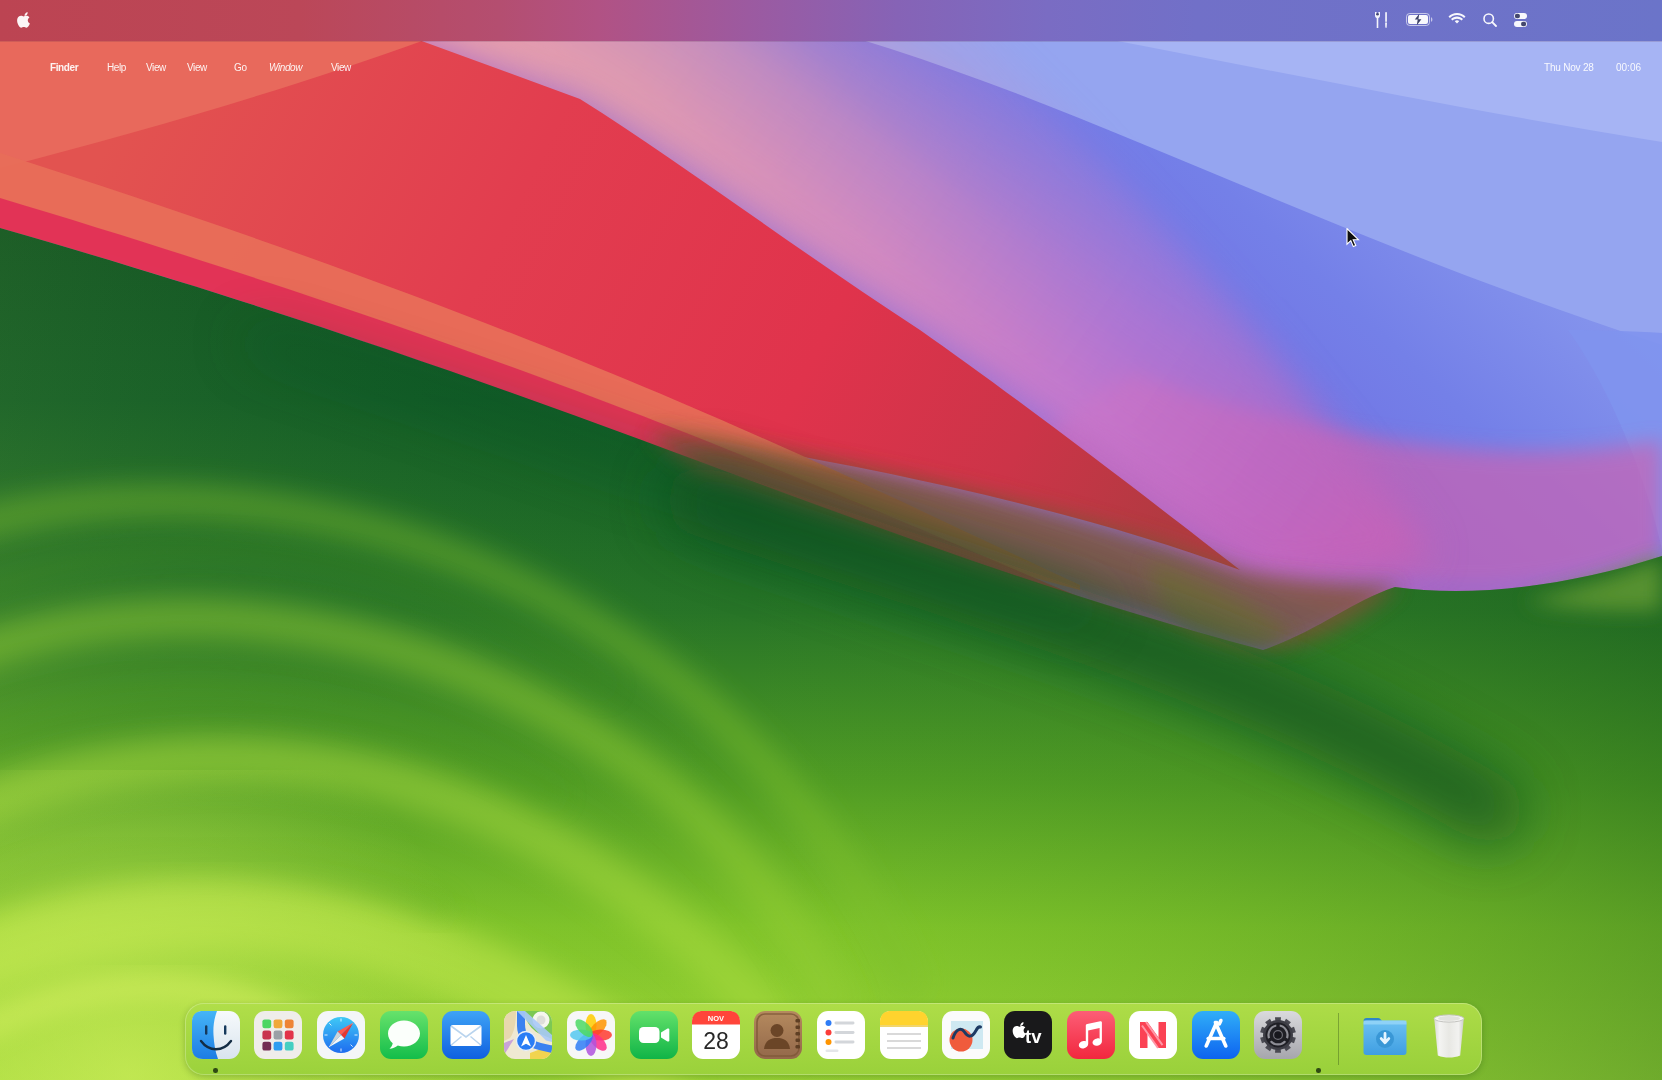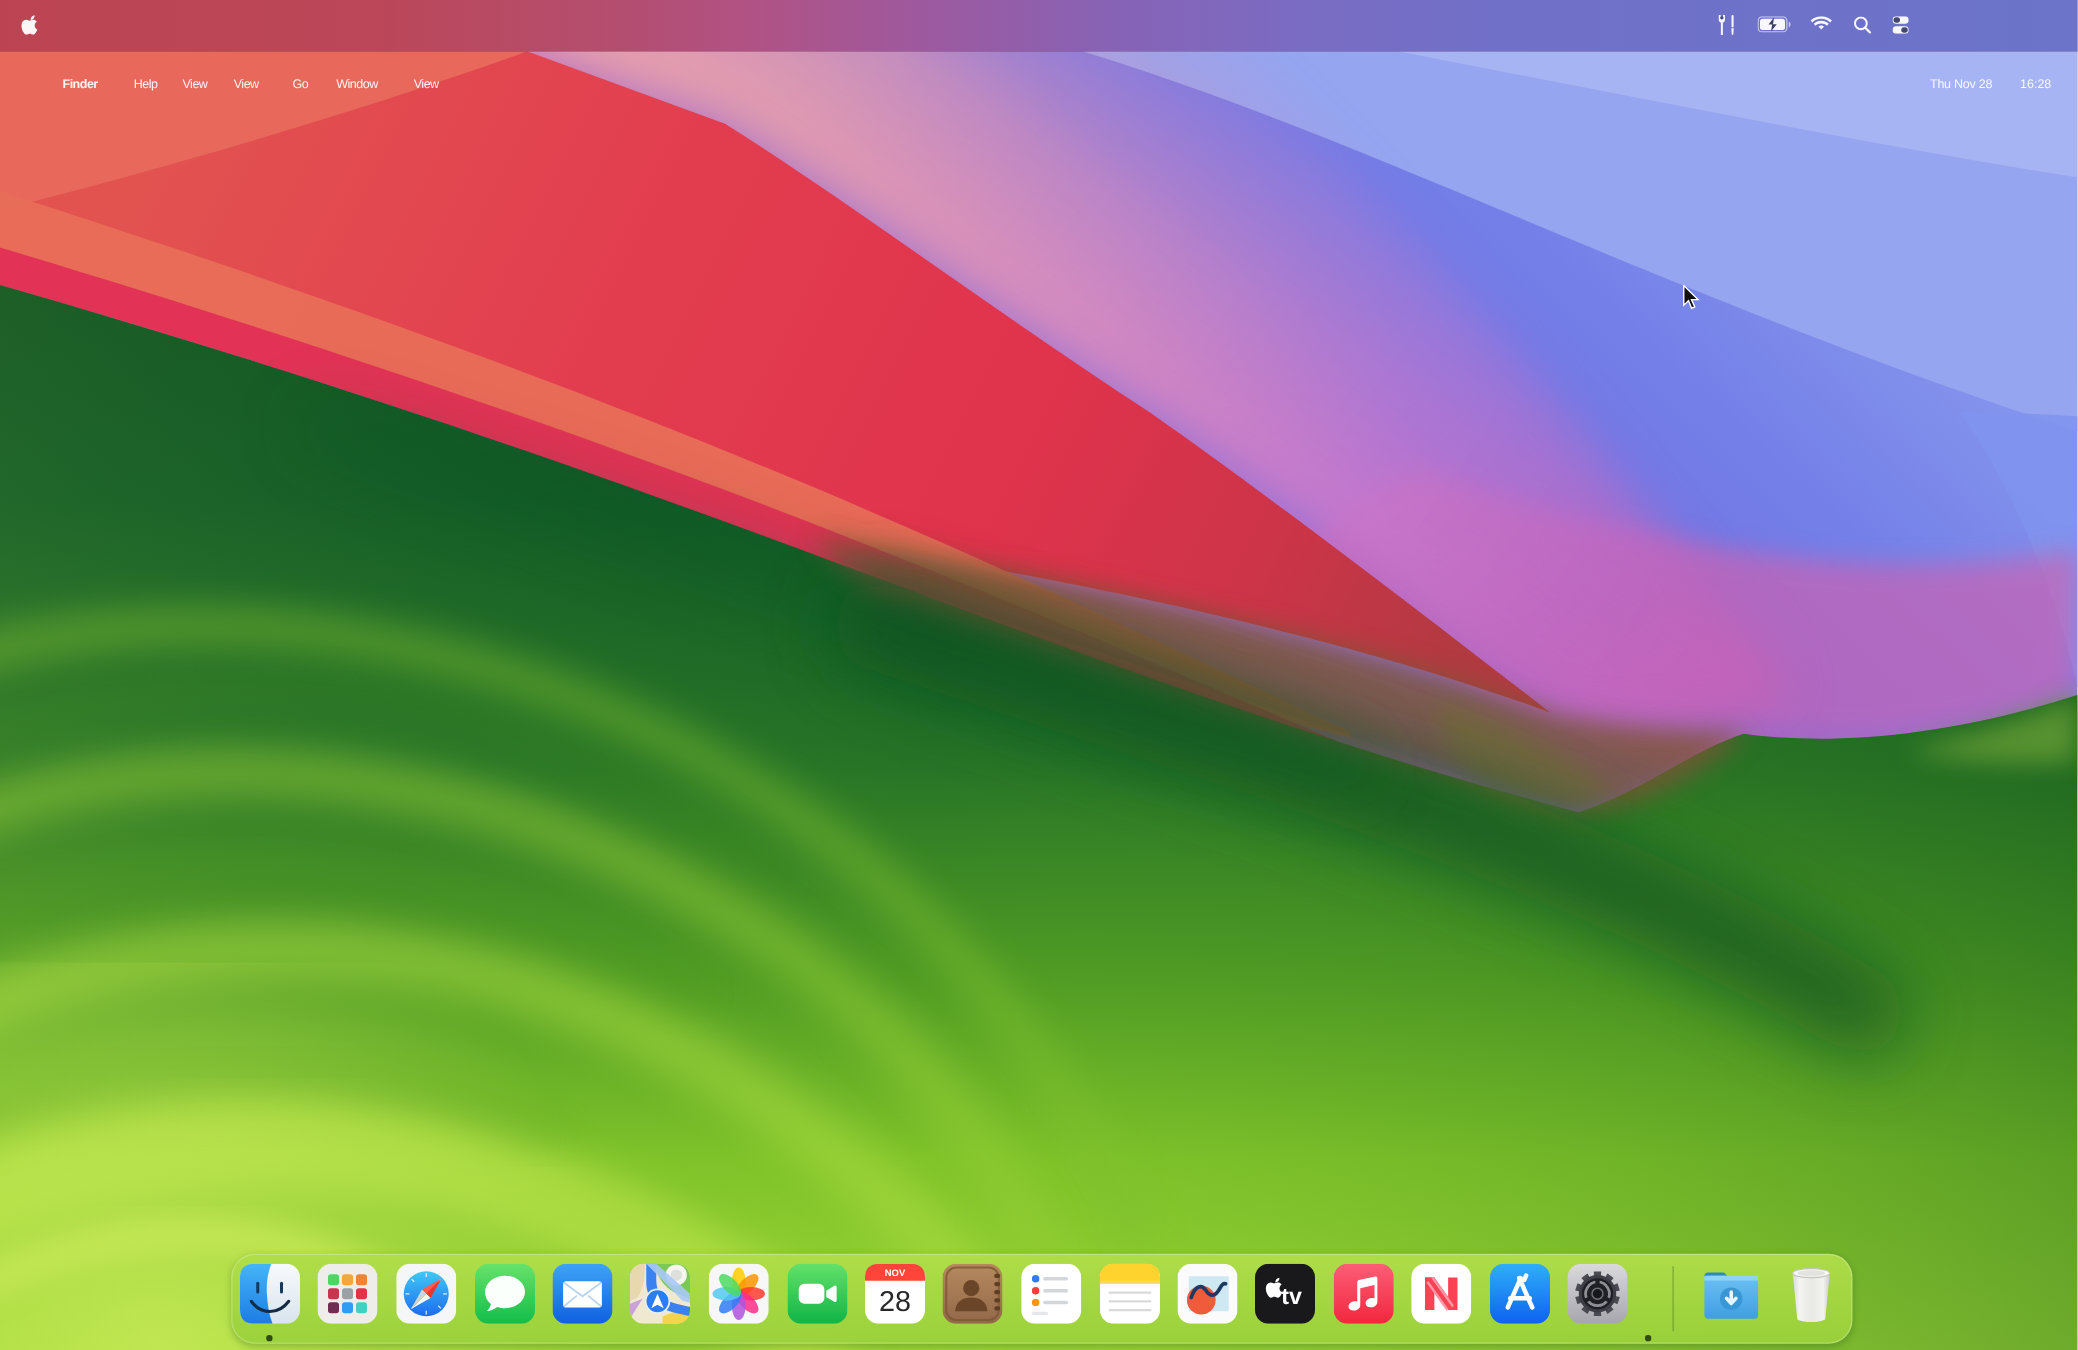--- a/index.html
+++ b/index.html
@@ -125,24 +125,24 @@
   <path d="M-20,1030 C120,960 260,980 350,1060" fill="none" stroke="#d0ec5c" stroke-width="30" opacity="0.5" filter="url(#b10)"></path>
   <rect x="0" y="770" width="500" height="310" fill="url(#limeGlow)"></rect>
 </svg>
 
 <div id="menubar"></div>
 <div class="mtxt" style="left:50px;"><span class="mb">Finder</span></div>
 <div class="mtxt" style="left:107px;">Help</div>
 <div class="mtxt" style="left:146px;">View</div>
 <div class="mtxt" style="left:187px;">View</div>
 <div class="mtxt" style="left:234px;">Go</div>
-<div class="mtxt" style="left:269px;">Window</div>
+<div class="mtxt" style="left:269px;font-style:italic;">Window</div>
 <div class="mtxt" style="left:331px;">View</div>
 <div class="mtxt" style="left:1544px;letter-spacing:-0.2px;">Thu Nov 28</div>
-<div class="mtxt" style="left:1616px;letter-spacing:0;">16:28</div>
+<div class="mtxt" style="left:1616px;letter-spacing:0;">00:06</div>
 <svg style="position:absolute;left:17px;top:11.5px;" width="15" height="18" viewBox="0 0 15 18">
   <g fill="rgba(255,255,255,0.95)" transform="translate(-1.7,-0.8) scale(0.73)">
     <path d="M15.84,4.84c.75-.91,1.26-2.17,1.12-3.43-1.08.04-2.39.72-3.17,1.63-.7.81-1.31,2.1-1.14,3.34 1.2.09,2.43-.61,3.19-1.54z"></path>
     <path d="M17.05,12.54c-.03-2.71,2.21-4.01,2.31-4.08-1.26-1.84-3.22-2.09-3.92-2.12-1.67-.17-3.26.98-4.1.98-.84,0-2.15-.96-3.54-.93-1.82.03-3.5,1.06-4.43,2.69-1.89,3.28-.48,8.14,1.36,10.8.9,1.3,1.97,2.76,3.38,2.71 1.36-.05,1.87-.88,3.51-.88 1.64,0 2.1.88,3.54.85 1.46-.02,2.39-1.33,3.28-2.64 1.03-1.51,1.46-2.97,1.48-3.05-.03-.01-2.84-1.09-2.87-4.33z"></path>
   </g>
 </svg>
 
 <svg style="position:absolute;left:1374px;top:12px;" width="18" height="16" viewBox="0 0 18 16">
   <g fill="rgba(255,255,255,0.92)">
     <path d="M1,0 L2.6,0 L2.6,3 L4.4,3 L4.4,0 L6,0 L6,3.6 C6,5 5.2,5.9 4.3,6.2 L4.3,16 L2.7,16 L2.7,6.2 C1.8,5.9 1,5 1,3.6 Z"></path>

